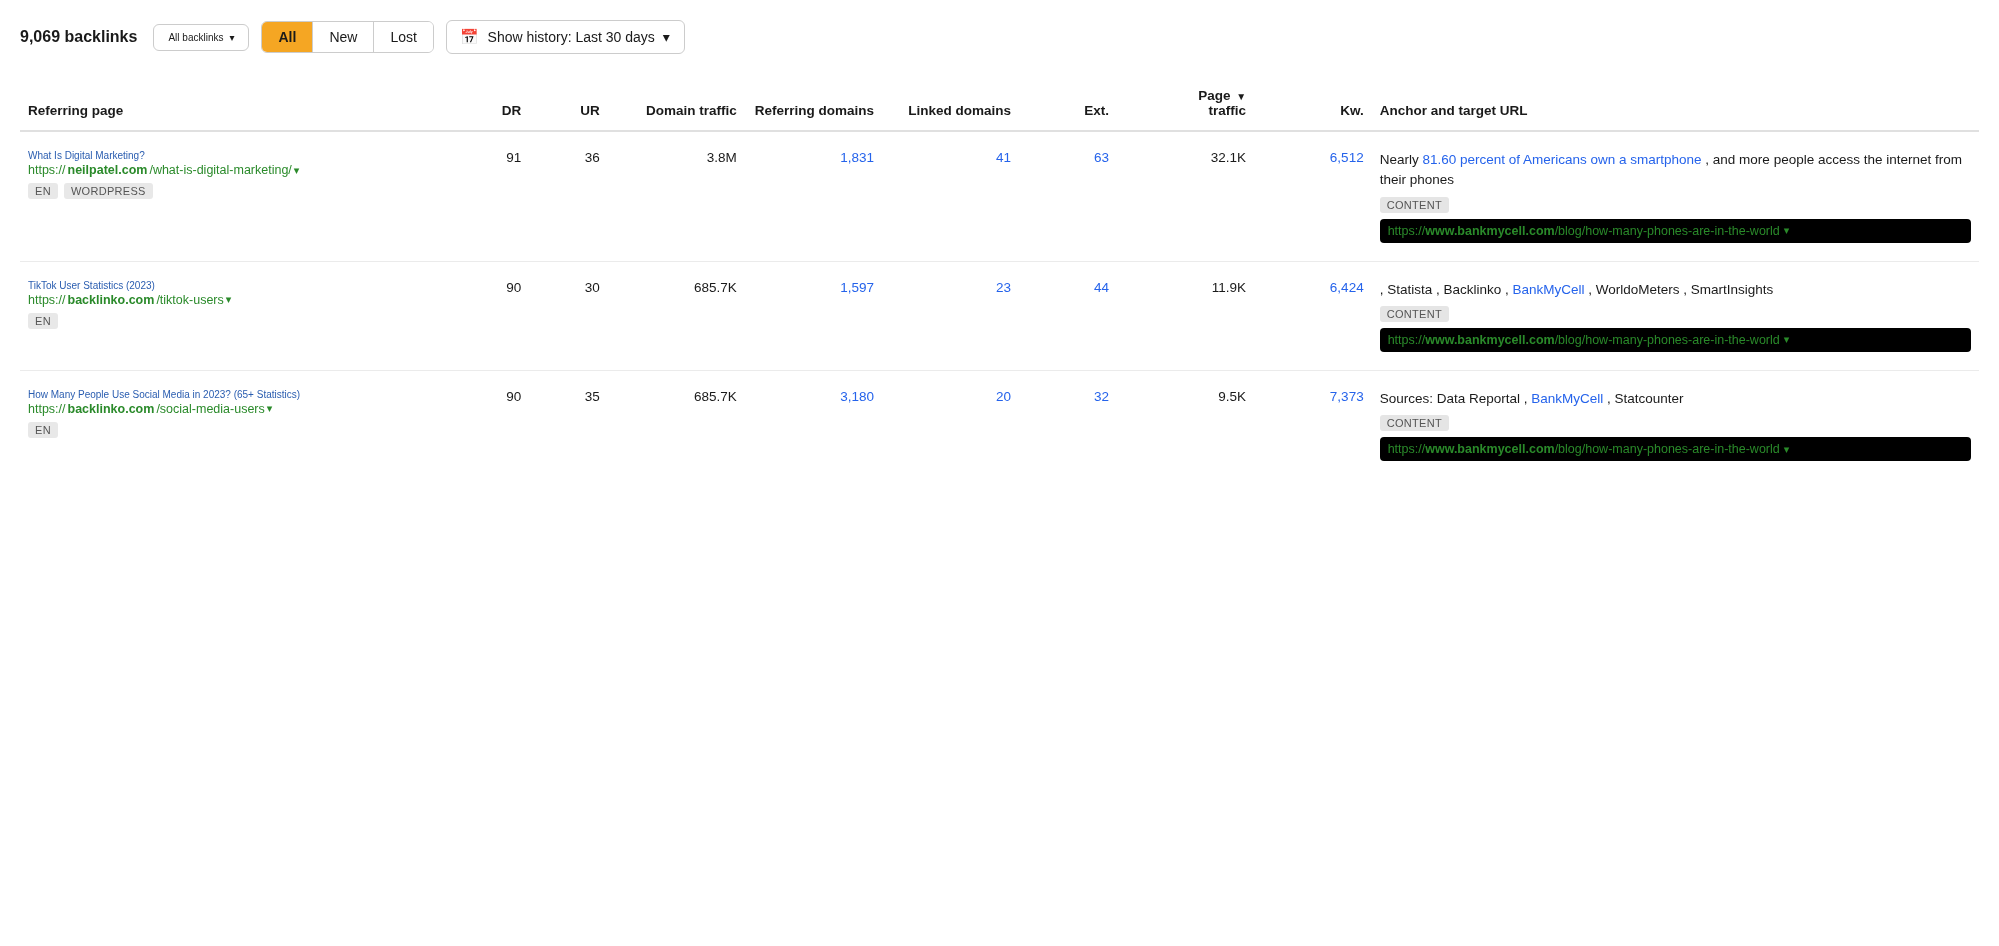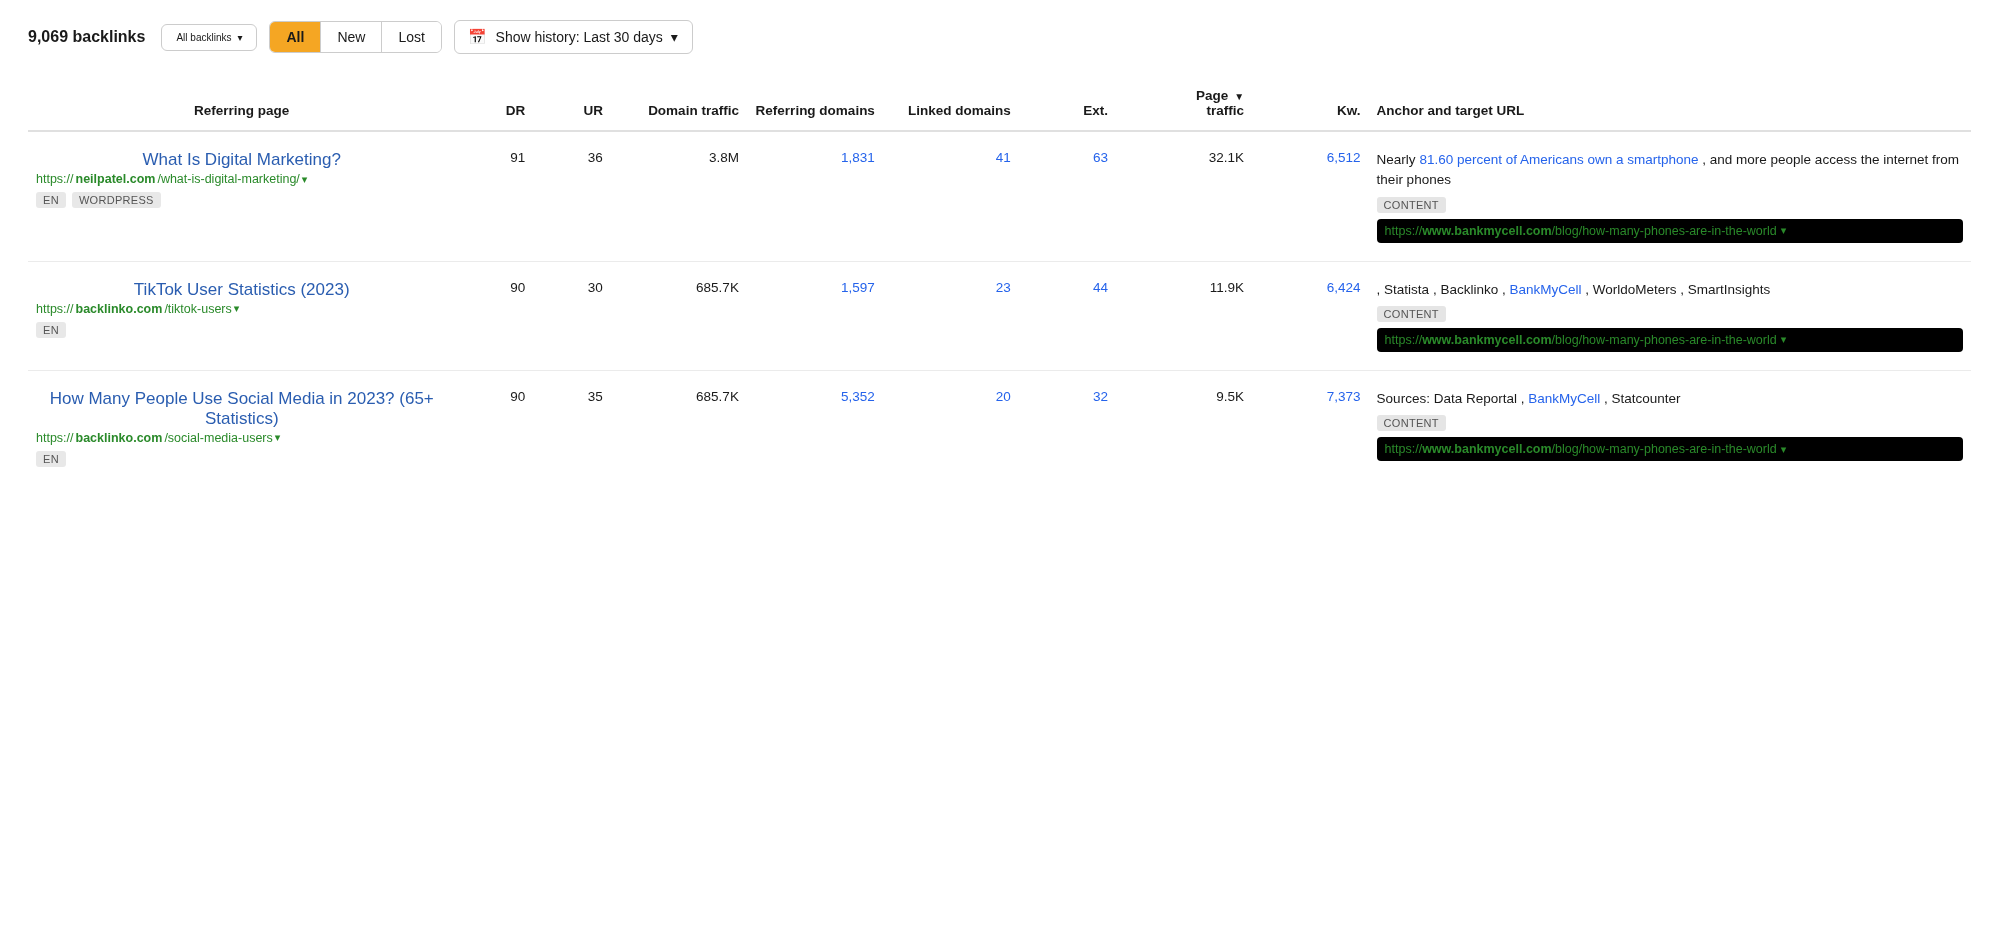--- a/index.html
+++ b/index.html
@@ -3,21 +3,21 @@
   <meta charset="utf-8">
   <style>
     * { box-sizing: border-box; margin: 0; padding: 0; }
     body {
       font-family: -apple-system, BlinkMacSystemFont, 'Segoe UI', Arial, sans-serif;
       background: #fff;
       color: #1a1a1a;
       font-size: 14px;
     }
     .container {
-      padding: 20px 28px;
+      padding: 20px 20px;
       max-width: 1999px;
     }
     .toolbar {
       display: flex;
       align-items: center;
       gap: 12px;
       margin-bottom: 24px;
       flex-wrap: wrap;
     }
     .backlinks-count {
@@ -113,21 +113,21 @@
       text-align: right;
       font-size: 13.5px;
       color: #1a1a1a;
     }
     td.numeric.blue {
       color: #2563eb;
       font-weight: 500;
     }
     .referring-page-title {
       color: #2a5db0;
-      font-size: 17px;
+      font-size: 10px;
       font-weight: 500;
       cursor: pointer;
       text-decoration: none;
       display: block;
       margin-bottom: 2px;
     }
     .referring-page-url {
       font-size: 12.5px;
       color: #2a8a2a;
       margin-bottom: 6px;
@@ -190,21 +190,21 @@
     }
     .target-url {
       font-size: 12.5px;
       color: #2a8a2a;
     }
     .target-url-dropdown {
       color: #2a8a2a;
       font-size: 11px;
       cursor: pointer;
     }
-    .col-referring-page { width: 22%; text-align: center; }
+    .col-referring-page { width: 22%; }
     .col-dr { width: 4%; }
     .col-ur { width: 4%; }
     .col-domain-traffic { width: 7%; }
     .col-referring-domains { width: 7%; }
     .col-linked-domains { width: 7%; }
     .col-ext { width: 5%; }
     .col-page-traffic { width: 7%; }
     .col-kw { width: 6%; }
     .col-anchor { width: 31%; }
   </style>
@@ -339,21 +339,21 @@
               <span>/social-media-users</span> 
               <span class="url-dropdown">▾</span>
             </div>
             <div class="tag-group">
               <span class="tag">EN</span>
             </div>
           </td>
           <td class="numeric">90</td>
           <td class="numeric">35</td>
           <td class="numeric">685.7K</td>
-          <td class="numeric blue" style="cursor: pointer;">5,352</td>
+          <td class="numeric blue" style="cursor: pointer;">3,180</td>
           <td class="numeric blue" style="cursor: pointer;">20</td>
           <td class="numeric blue" style="cursor: pointer;">32</td>
           <td class="numeric">9.5K</td>
           <td class="numeric blue" style="cursor: pointer;">7,373</td>
           <td class="anchor-cell">
             <div class="anchor-text"><span>Sources: Data Reportal , </span><span class="link-text" style="cursor:pointer;">BankMyCell</span><span> , Statcounter</span></div>
             <div><span class="content-tag">CONTENT</span></div>
             <div class="target-url-row">
               <span class="target-url" style="cursor:pointer;"><span>https://</span><strong>www.bankmycell.com</strong><span>/blog/how-many-phones-are-in-the-world</span></span> 
               <span class="target-url-dropdown">▾</span>

